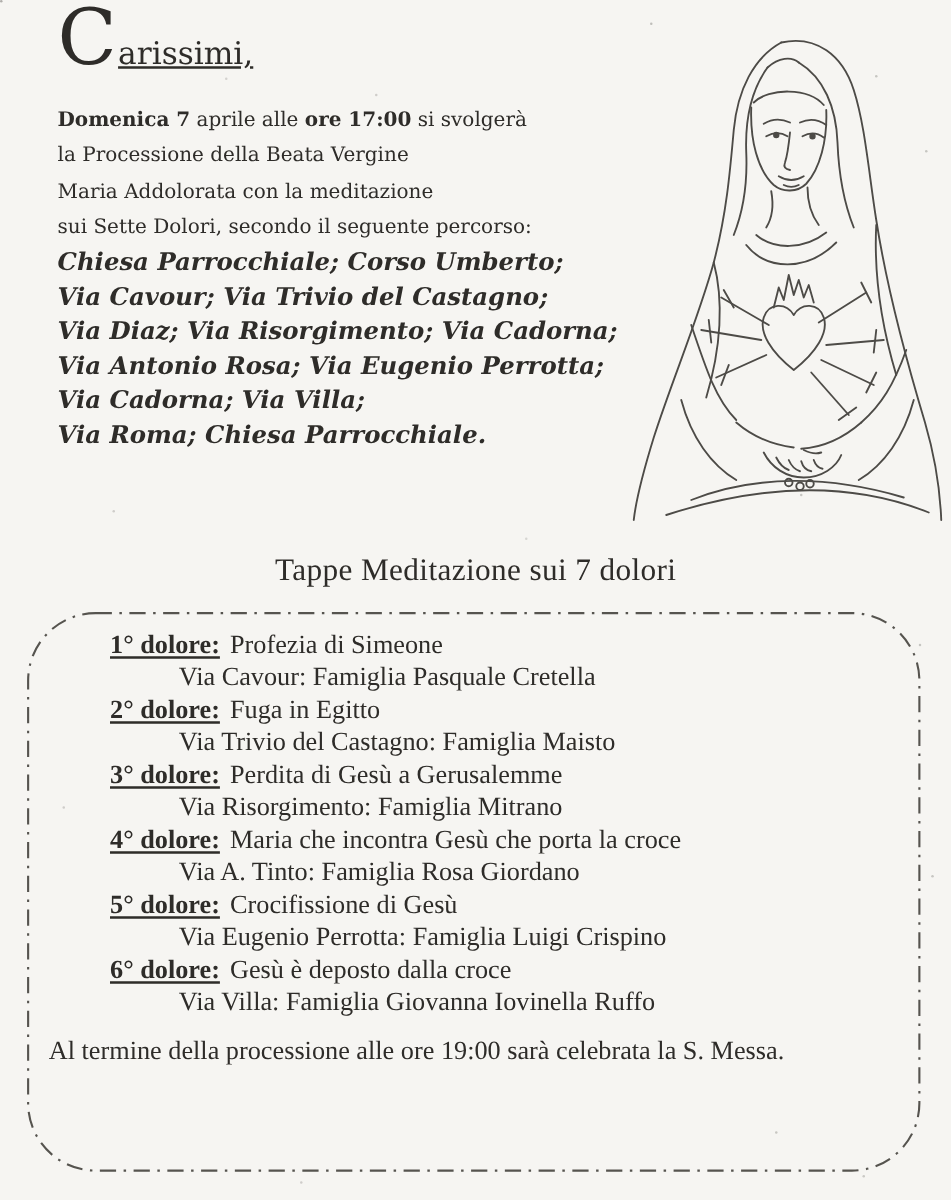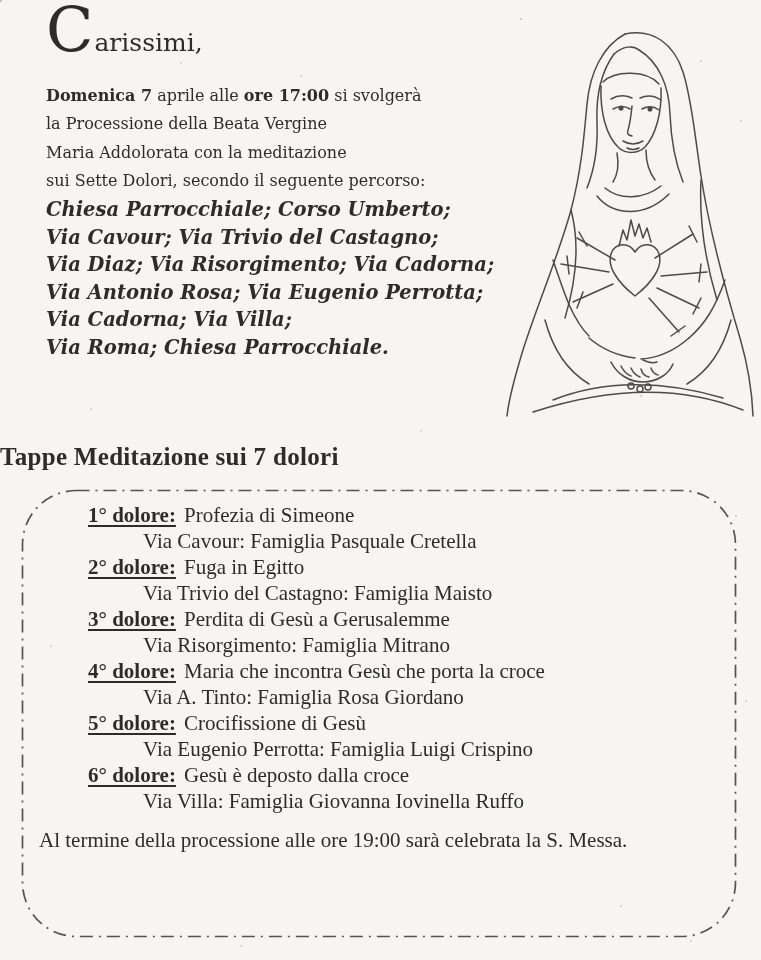--- a/index.html
+++ b/index.html
@@ -21,38 +21,38 @@
       180px 62px 0 rgba(90,88,84,.22), 640px 395px 0 rgba(90,88,84,.3),
       90px 408px 0 rgba(90,88,84,.25), 735px 515px 0 rgba(90,88,84,.3),
       745px 700px 0 rgba(90,88,84,.3), 50px 645px 0 rgba(90,88,84,.25),
       620px 905px 0 rgba(90,88,84,.3), 690px 940px 0 rgba(90,88,84,.28),
       240px 945px 0 rgba(90,88,84,.25), 420px 430px 0 rgba(90,88,84,.2);}
 
   
   .salutation{position:absolute;left:46px;top:4px;display:flex;align-items:baseline;
     font-family:"DejaVu Serif", serif;}
   .dropcap{font-size:62px;line-height:.85;letter-spacing:1px;}
-  .salutation-rest{font-size:25px;}
+  .salutation-rest{font-size:25px;text-decoration:underline;}
 
   
   .intro{position:absolute;left:46px;top:82px;width:462px;
     font-family:"DejaVu Serif", serif;font-size:16px;line-height:28.4px;}
   .b{font-weight:700;}
 
   
   .route{position:absolute;left:46px;top:196px;width:470px;
     font-family:"DejaVu Serif", serif;font-style:italic;font-weight:700;
     font-size:19.5px;line-height:27.6px;}
 
   
   .illustration{position:absolute;left:493px;top:18px;width:268px;height:402px;}
 
   
-  .heading{position:absolute;left:0;top:443px;width:100%;text-align:left;
-    font-weight:700;font-size:25px;letter-spacing:.3px;}
+  .heading{position:absolute;left:0;top:443px;width:100%;text-align:center;
+    font-weight:400;font-size:25px;letter-spacing:.3px;}
 
   
   .box{position:absolute;left:21px;top:489px;width:716px;height:449px;}
   .box-border{position:absolute;inset:0;}
   .box-content{position:absolute;left:0;top:0;width:100%;box-sizing:border-box;
     padding:13px 14px 0 26px;font-size:21px;line-height:26px;}
   .dolore-label{display:inline-block;width:96px;font-weight:700;
     text-decoration:underline;text-underline-offset:3px;text-decoration-thickness:1.8px;margin-left:41px;}
   .dolore-station{margin-left:96px;}
   .closing{margin:13px 0 0 -8px;}

